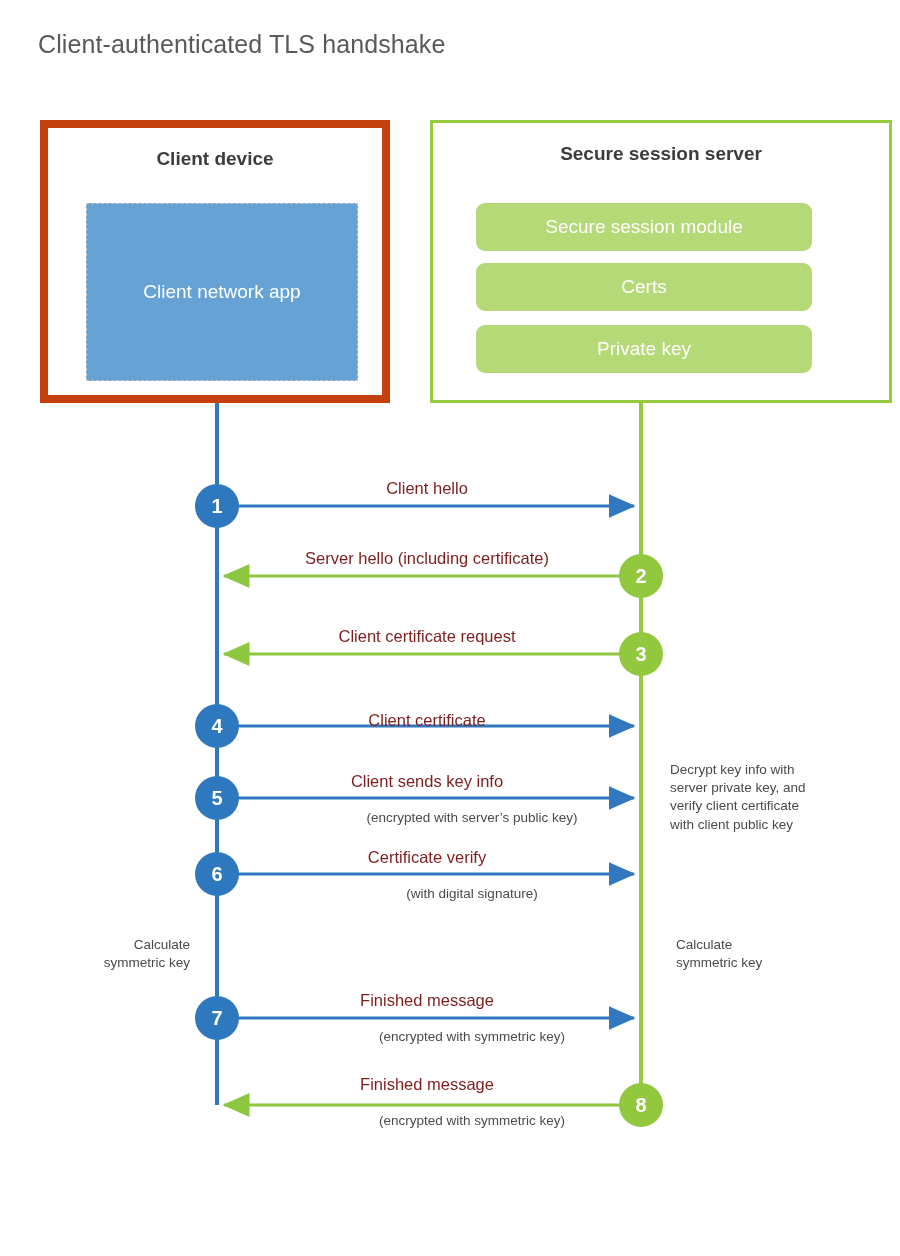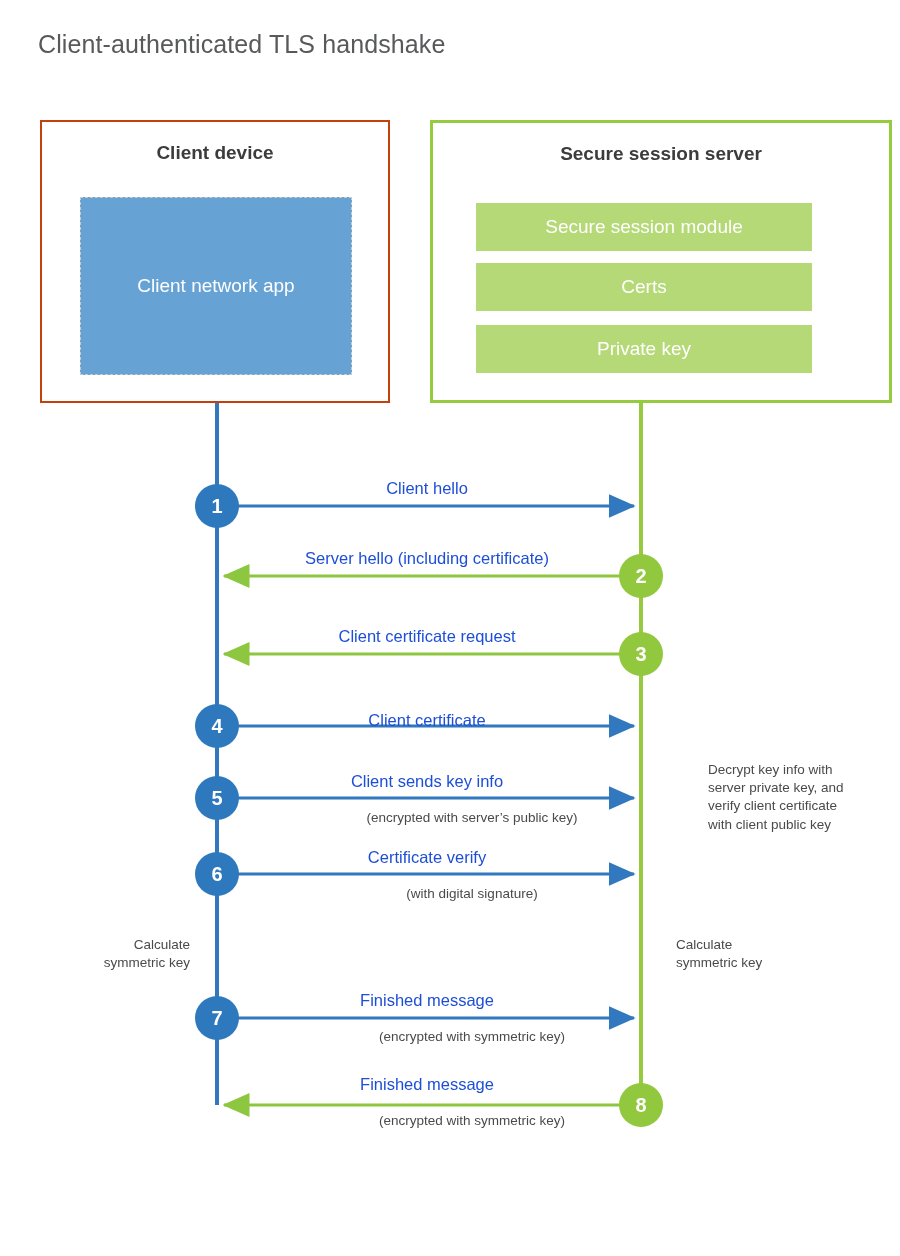--- a/index.html
+++ b/index.html
@@ -39,21 +39,21 @@
   .party-box {
     position: absolute;
     background: #ffffff;
     box-sizing: border-box;
   }
   #client-box {
     left: 40px;
     top: 120px;
     width: 350px;
     height: 283px;
-    border: 2px solid #c2410c;
+    border: 8px solid #c2410c;
   }
   #server-box {
     left: 430px;
     top: 120px;
     width: 462px;
     height: 283px;
     border: 3px solid #96cb3f;
   }
   .party-title {
     position: absolute;
@@ -89,20 +89,21 @@
     left: 43px;
     width: 336px;
     height: 48px;
     background: #b5d977;
     display: flex;
     align-items: center;
     justify-content: center;
     color: #ffffff;
     font-size: 19px;
     text-align: center;
+    border-radius: 9px;
   }
   #comp-module  { top: 80px; }
   #comp-certs   { top: 140px; }
   #comp-privkey { top: 202px; }
 
   
   .step-circle {
     position: absolute;
     width: 44px;
     height: 44px;
@@ -116,21 +117,21 @@
     z-index: 5;
   }
   .step-circle.blue  { background: #2e79bd; }
   .step-circle.green { background: #92c83e; }
 
   
   .msg-label {
     position: absolute;
     text-align: center;
     font-size: 16.5px;
-    color: #1d4ed8;
+    color: #7f1d1d;
     white-space: nowrap;
     transform: translateX(-50%);
   }
   .msg-sublabel {
     position: absolute;
     text-align: center;
     font-size: 13.5px;
     color: #4a4a4a;
     white-space: nowrap;
     transform: translateX(-50%);
@@ -220,21 +221,21 @@
 
   <div class="msg-label" style="left:427px; top:848px;">Certificate verify</div>
   <div class="msg-sublabel" style="left:427px; top:886px;">(with digital signature)</div>
 
   <div class="msg-label" style="left:427px; top:991px;">Finished message</div>
   <div class="msg-sublabel" style="left:427px; top:1029px;">(encrypted with symmetric key)</div>
 
   <div class="msg-label" style="left:427px; top:1075px;">Finished message</div>
   <div class="msg-sublabel" style="left:427px; top:1113px;">(encrypted with symmetric key)</div>
 
-  <div class="side-note left-align" style="left:670px; top:761px; width:180px;margin-left:38px;">
+  <div class="side-note left-align" style="left:670px; top:761px; width:180px;">
     <div>Decrypt key info with</div>
     <div>server private key, and</div>
     <div>verify client certificate</div>
     <div>with client public key</div>
   </div>
 
   <div class="side-note right-align" style="left:40px; top:936px; width:150px;">
     <div>Calculate</div>
     <div>symmetric key</div>
   </div>

